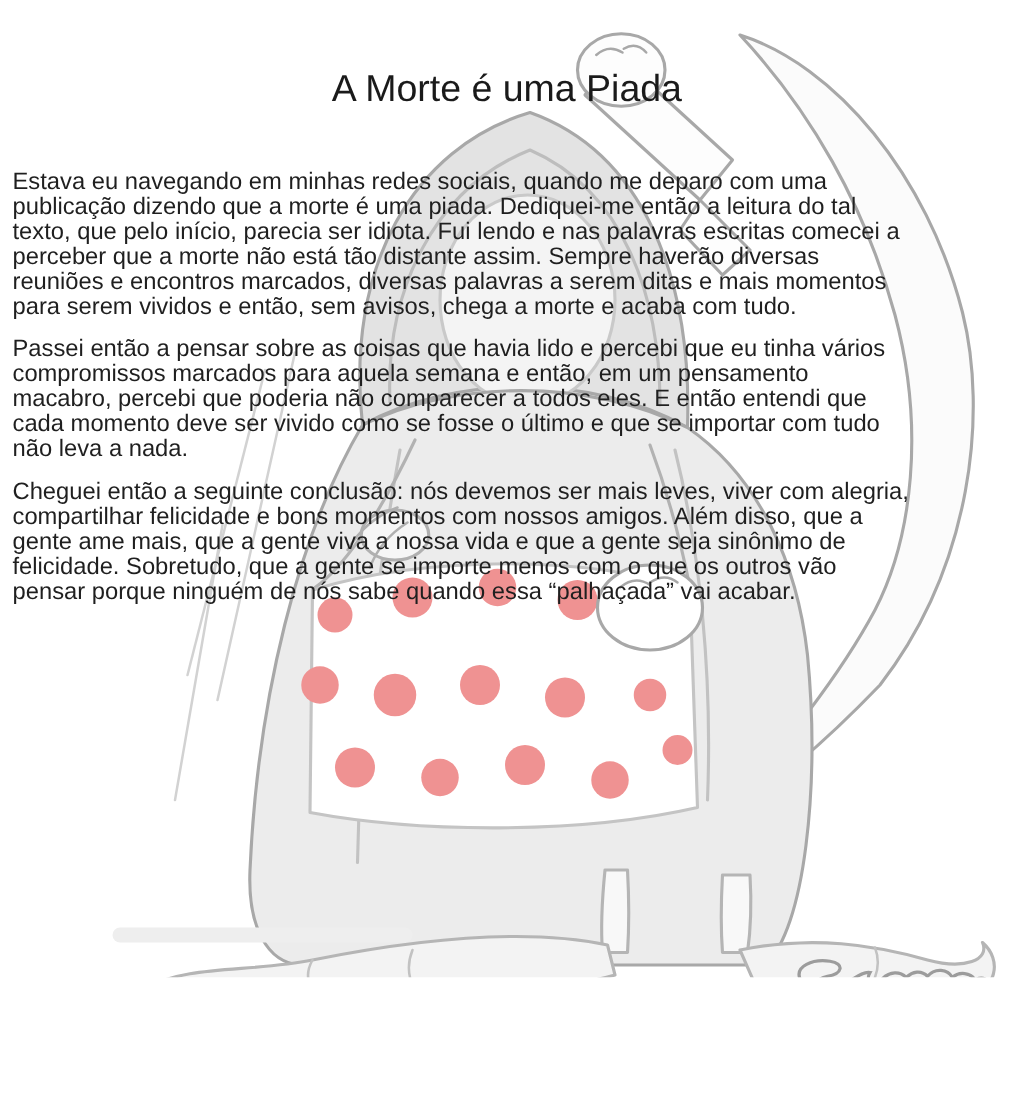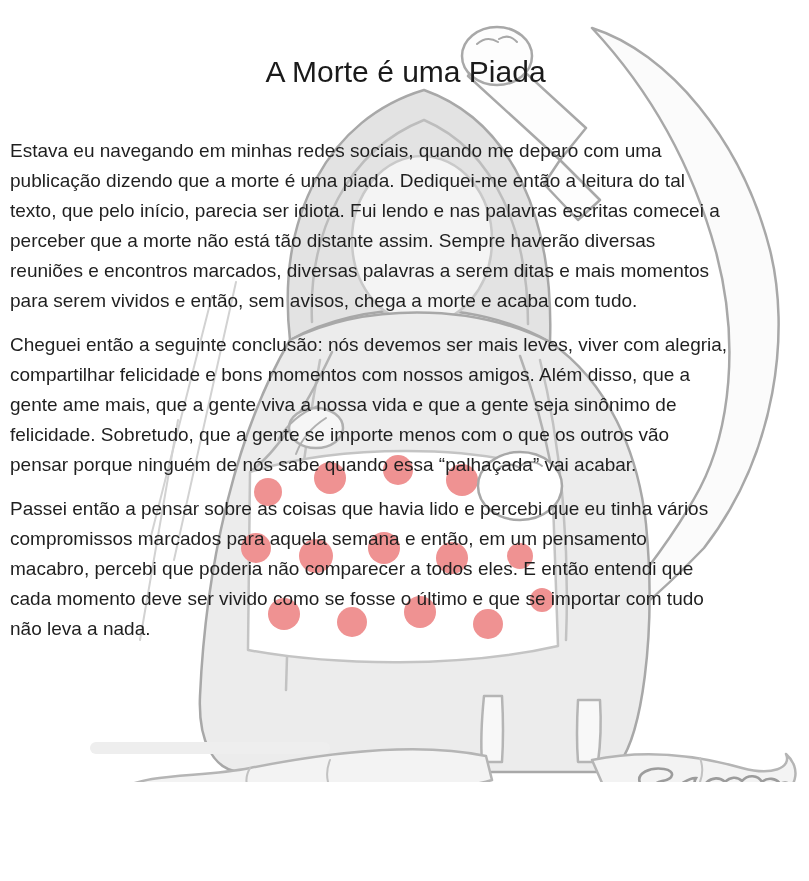--- a/index.html
+++ b/index.html
@@ -20,21 +20,21 @@
   }
   .title{
     margin:0;padding-top:54px;
     text-align:center;
     font-size:30px;line-height:36px;
     font-weight:400;color:#1a1a1a;
   }
   .body-text{margin-top:46px;}
   .para{
     white-space:pre-line;
-    font-size:19px;line-height:30px;
+    font-size:19px;line-height:20px;
     margin:0 0 14px 0;
     color:#1f1f1f;
   }
   .signature-svg{
     position:absolute;left:630px;top:755px;z-index:1;
   }
   .footer-rule{
     position:absolute;left:4px;top:821px;width:786px;
     border-top:2px solid #3d3d3d;z-index:2;
   }
@@ -115,30 +115,30 @@
 
   <div class="content">
     <h1 class="title">A Morte é uma Piada</h1>
     <div class="body-text">
       <p class="para">Estava eu navegando em minhas redes sociais, quando me deparo com uma
 publicação dizendo que a morte é uma piada. Dediquei-me então a leitura do tal
 texto, que pelo início, parecia ser idiota. Fui lendo e nas palavras escritas comecei a
 perceber que a morte não está tão distante assim. Sempre haverão diversas
 reuniões e encontros marcados, diversas palavras a serem ditas e mais momentos
 para serem vividos e então, sem avisos, chega a morte e acaba com tudo.</p>
+      <p class="para">Passei então a pensar sobre as coisas que havia lido e percebi que eu tinha vários
+compromissos marcados para aquela semana e então, em um pensamento
+macabro, percebi que poderia não comparecer a todos eles. E então entendi que
+cada momento deve ser vivido como se fosse o último e que se importar com tudo
+não leva a nada.</p>
       <p class="para">Cheguei então a seguinte conclusão: nós devemos ser mais leves, viver com alegria,
 compartilhar felicidade e bons momentos com nossos amigos. Além disso, que a
 gente ame mais, que a gente viva a nossa vida e que a gente seja sinônimo de
 felicidade. Sobretudo, que a gente se importe menos com o que os outros vão
 pensar porque ninguém de nós sabe quando essa “palhaçada” vai acabar.</p>
-      <p class="para">Passei então a pensar sobre as coisas que havia lido e percebi que eu tinha vários
-compromissos marcados para aquela semana e então, em um pensamento
-macabro, percebi que poderia não comparecer a todos eles. E então entendi que
-cada momento deve ser vivido como se fosse o último e que se importar com tudo
-não leva a nada.</p>
     </div>
   </div>
 
   <svg class="signature-svg" width="170" height="50" viewBox="0 0 170 50" xmlns="http://www.w3.org/2000/svg" aria-hidden="true">
     <path d="M10 28 C6 18 20 12 34 14 C46 16 44 24 32 26 C22 28 22 34 36 34 C50 34 56 22 66 23 C62 30 68 35 76 28 C82 22 90 22 95 27 C100 22 107 21 112 26 C118 19 128 20 132 27 C137 22 147 23 150 29 C156 26 162 28 160 35" stroke="#9c9c9c" stroke-width="2.6" fill="none" stroke-linecap="round"></path>
   </svg>
 
   <div class="footer-rule"></div>
   <div class="byline">Lucas - 3º ano</div>
 

